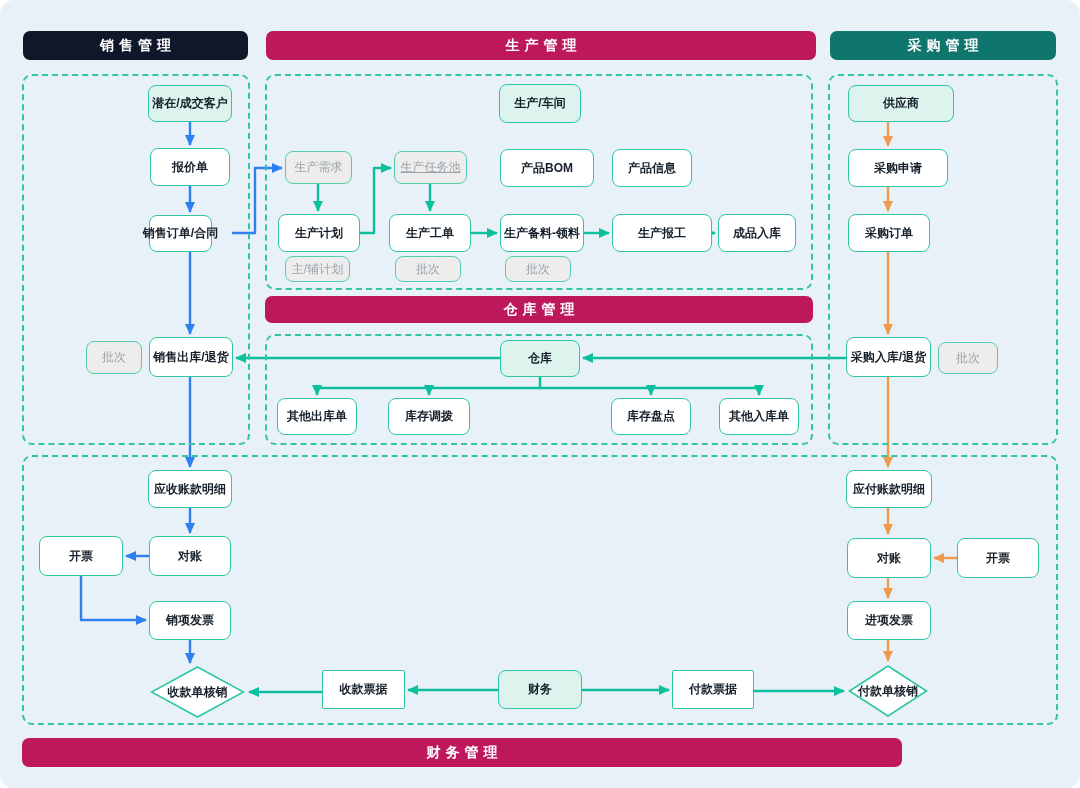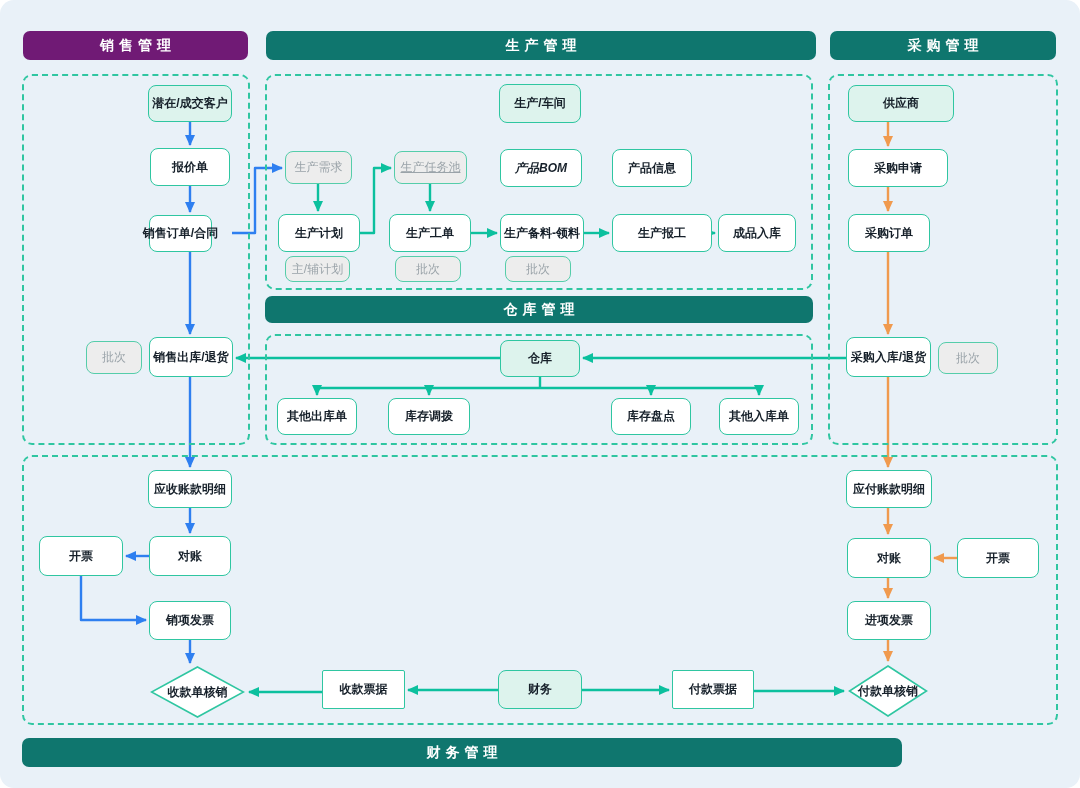--- a/index.html
+++ b/index.html
@@ -1,21 +1,21 @@
 <!DOCTYPE html>
 <html><head>
 <meta charset="utf-8">
 <style>
   html,body{margin:0;padding:0;background:#ffffff;font-family:"Liberation Sans",sans-serif;}
   .canvas{position:relative;width:1080px;height:788px;background:#e9f1f8;border-radius:14px;overflow:hidden;}
   .connectors{position:absolute;left:0;top:0;width:1080px;height:788px;pointer-events:none;}
   .hdr{position:absolute;height:29px;border-radius:7px;color:#fff;font-size:14px;font-weight:700;
        letter-spacing:5px;display:flex;align-items:center;justify-content:center;padding-left:5px;box-sizing:border-box;}
-  .hdr-blue{background:#701a75;}
-  .hdr-teal{background:#0f766e;}
+  .hdr-blue{background:#0f172a;}
+  .hdr-teal{background:#be185d;}
   .hdr-orange{background:#0f766e;}
   .region{position:absolute;border:2px dashed #2fc6a1;border-radius:10px;box-sizing:border-box;}
   .node{position:absolute;background:#ffffff;border:1.5px solid #2fc6a1;border-radius:8px;
         display:flex;align-items:center;justify-content:center;font-size:12px;font-weight:600;
         color:#16202a;box-sizing:border-box;white-space:nowrap;}
   .node.mint{background:#ddf3ed;}
   .node.gray{background:#ededed;color:#9aa3a9;font-weight:400;border-color:#55cdaa;}
   .node.pill{border-radius:2px;}
   .diamond{position:absolute;display:flex;align-items:center;justify-content:center;}
   .diamond svg{position:absolute;left:0;top:0;}
@@ -94,21 +94,21 @@
 
   <div class="node mint" style="left:148px;top:85px;width:84px;height:37px;">潜在/成交客户</div>
   <div class="node" style="left:150px;top:148px;width:80px;height:38px;">报价单</div>
   <div class="node" style="left:149px;top:215px;width:63px;height:37px;">销售订单/合同</div>
   <div class="node gray" style="left:86px;top:341px;width:56px;height:33px;">批次</div>
   <div class="node" style="left:149px;top:337px;width:84px;height:40px;">销售出库/退货</div>
 
   <div class="node mint" style="left:499px;top:84px;width:82px;height:39px;">生产/车间</div>
   <div class="node gray" style="left:285px;top:151px;width:67px;height:33px;">生产需求</div>
   <div class="node gray" style="left:394px;top:151px;width:73px;height:33px;text-decoration:underline;">生产任务池</div>
-  <div class="node" style="left:500px;top:149px;width:82px;height:38px;font-style:italic;">产品BOM</div>
+  <div class="node" style="left:500px;top:149px;width:94px;height:38px;">产品BOM</div>
   <div class="node" style="left:612px;top:149px;width:80px;height:38px;">产品信息</div>
   <div class="node" style="left:278px;top:214px;width:82px;height:38px;">生产计划</div>
   <div class="node" style="left:389px;top:214px;width:82px;height:38px;">生产工单</div>
   <div class="node" style="left:500px;top:214px;width:84px;height:38px;">生产备料-领料</div>
   <div class="node" style="left:612px;top:214px;width:100px;height:38px;text-align:center;">生产报工</div>
   <div class="node" style="left:718px;top:214px;width:78px;height:38px;">成品入库</div>
   <div class="node gray" style="left:285px;top:256px;width:65px;height:26px;">主/辅计划</div>
   <div class="node gray" style="left:395px;top:256px;width:66px;height:26px;">批次</div>
   <div class="node gray" style="left:505px;top:256px;width:66px;height:26px;">批次</div>
 

